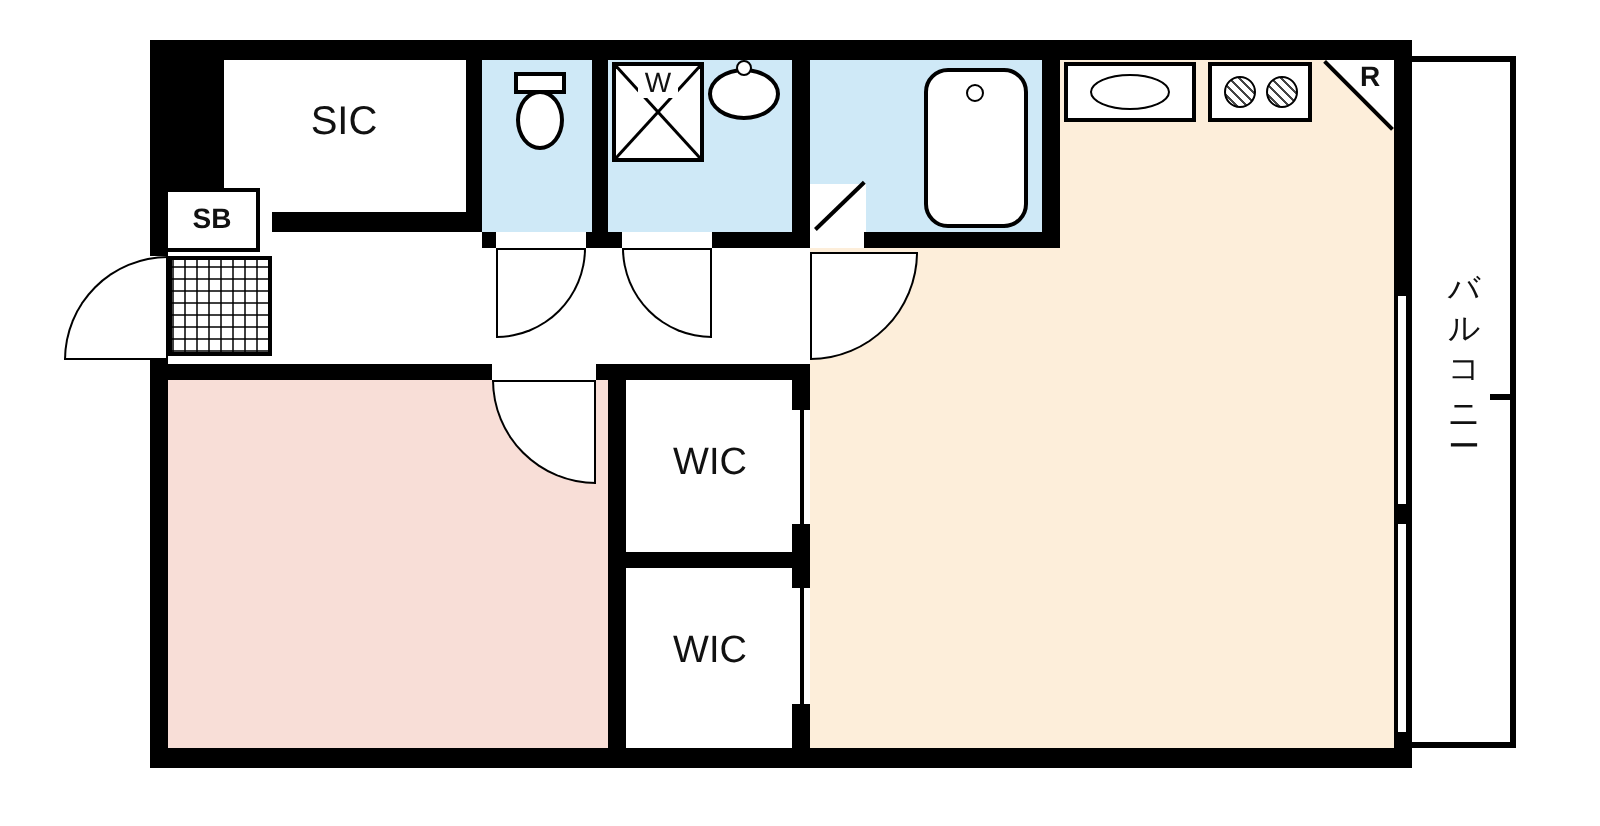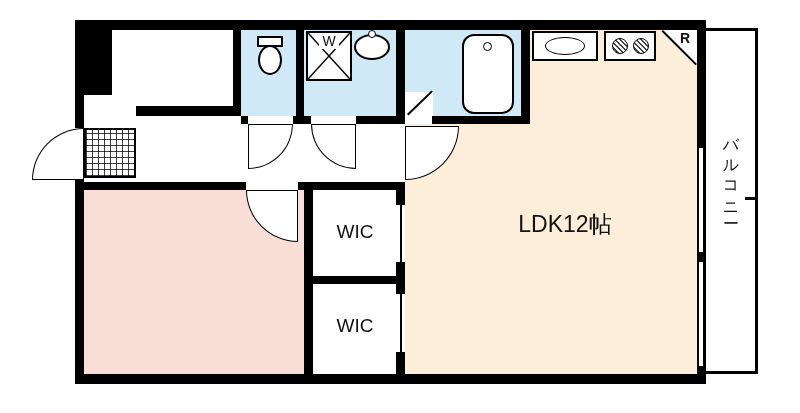--- a/index.html
+++ b/index.html
@@ -83,20 +83,23 @@
 
   <div class="window" style="left:697px; top:148px; width:9px; height:104px;">
       <div class="pane"></div>
     </div>
   <div class="window" style="left:697px; top:262px; width:9px; height:104px;">
       <div class="pane"></div>
     </div>
 
   <div class="hatch" style="left:84px; top:128px; width:52px; height:50px;"></div>
   <div class="arc" style="left:32px; top:128px; width:52px; height:52px; border-radius:100% 0 0 0;"></div>
+  <div class="box" style="left:82px; top:94px; width:48px; height:32px; border-width:2.5px; display:flex; align-items:center; justify-content:center;">
+    <span class="label" style="position:static; font-size:14px; font-weight:bold;">SB</span>
+  </div>
 
   <div class="arc" style="left:248px; top:124px; width:45px; height:45px; border-radius:0 0 100% 0;"></div>
   <div class="arc" style="left:311px; top:124px; width:45px; height:45px; border-radius:0 0 0 100%;"></div>
   <div class="arc" style="left:405px; top:126px; width:54px; height:54px; border-radius:0 0 100% 0;"></div>
   <div class="arc" style="left:246px; top:190px; width:52px; height:52px; border-radius:0 0 0 100%;"></div>
 
   <div class="fill" style="left:405px; top:92px; width:28px; height:24px; background:#fff;"></div>
   <div class="thinline" style="left:407px; top:114px; width:34px; height:2px; transform-origin:0 0; transform:rotate(-44deg);"></div>
 
   <div>
@@ -129,22 +132,22 @@
 
   <div class="box" style="left:604px; top:31px; width:52px; height:30px;">
     <div class="burner" style="left:6px;  top:5px; width:16px; height:16px;"></div>
     <div class="burner" style="left:27px; top:5px; width:16px; height:16px;"></div>
   </div>
 
   <div class="fill" style="left:663px; top:30px; width:34px; height:34px; background:#fff; clip-path:polygon(0 0,100% 0,100% 100%);"></div>
   <div class="thinline" style="left:663px; top:30px; width:48px; height:2px; transform-origin:0 0; transform:rotate(45deg);"></div>
   <div class="label" style="left:680px; top:31px; font-size:14px; font-weight:bold;">R</div>
 
+  <div class="label center" style="left:137px; top:50px;  width:70px;  font-size:20px;">SIC</div>
   <div class="label center" style="left:314px; top:222px; width:82px;  font-size:19px;">WIC</div>
   <div class="label center" style="left:314px; top:316px; width:82px;  font-size:19px;">WIC</div>
-  <div class="label center" style="left:470px; top:212px; width:190px; font-size:23px;">LDK12帖</div>
 
   <div class="balcony">
     <div class="vtext">バルコニー</div>
   </div>
   <div class="thinline" style="left:745px; top:197px; width:11px; height:3px;"></div>
 
 </div>
 
 </body></html>

